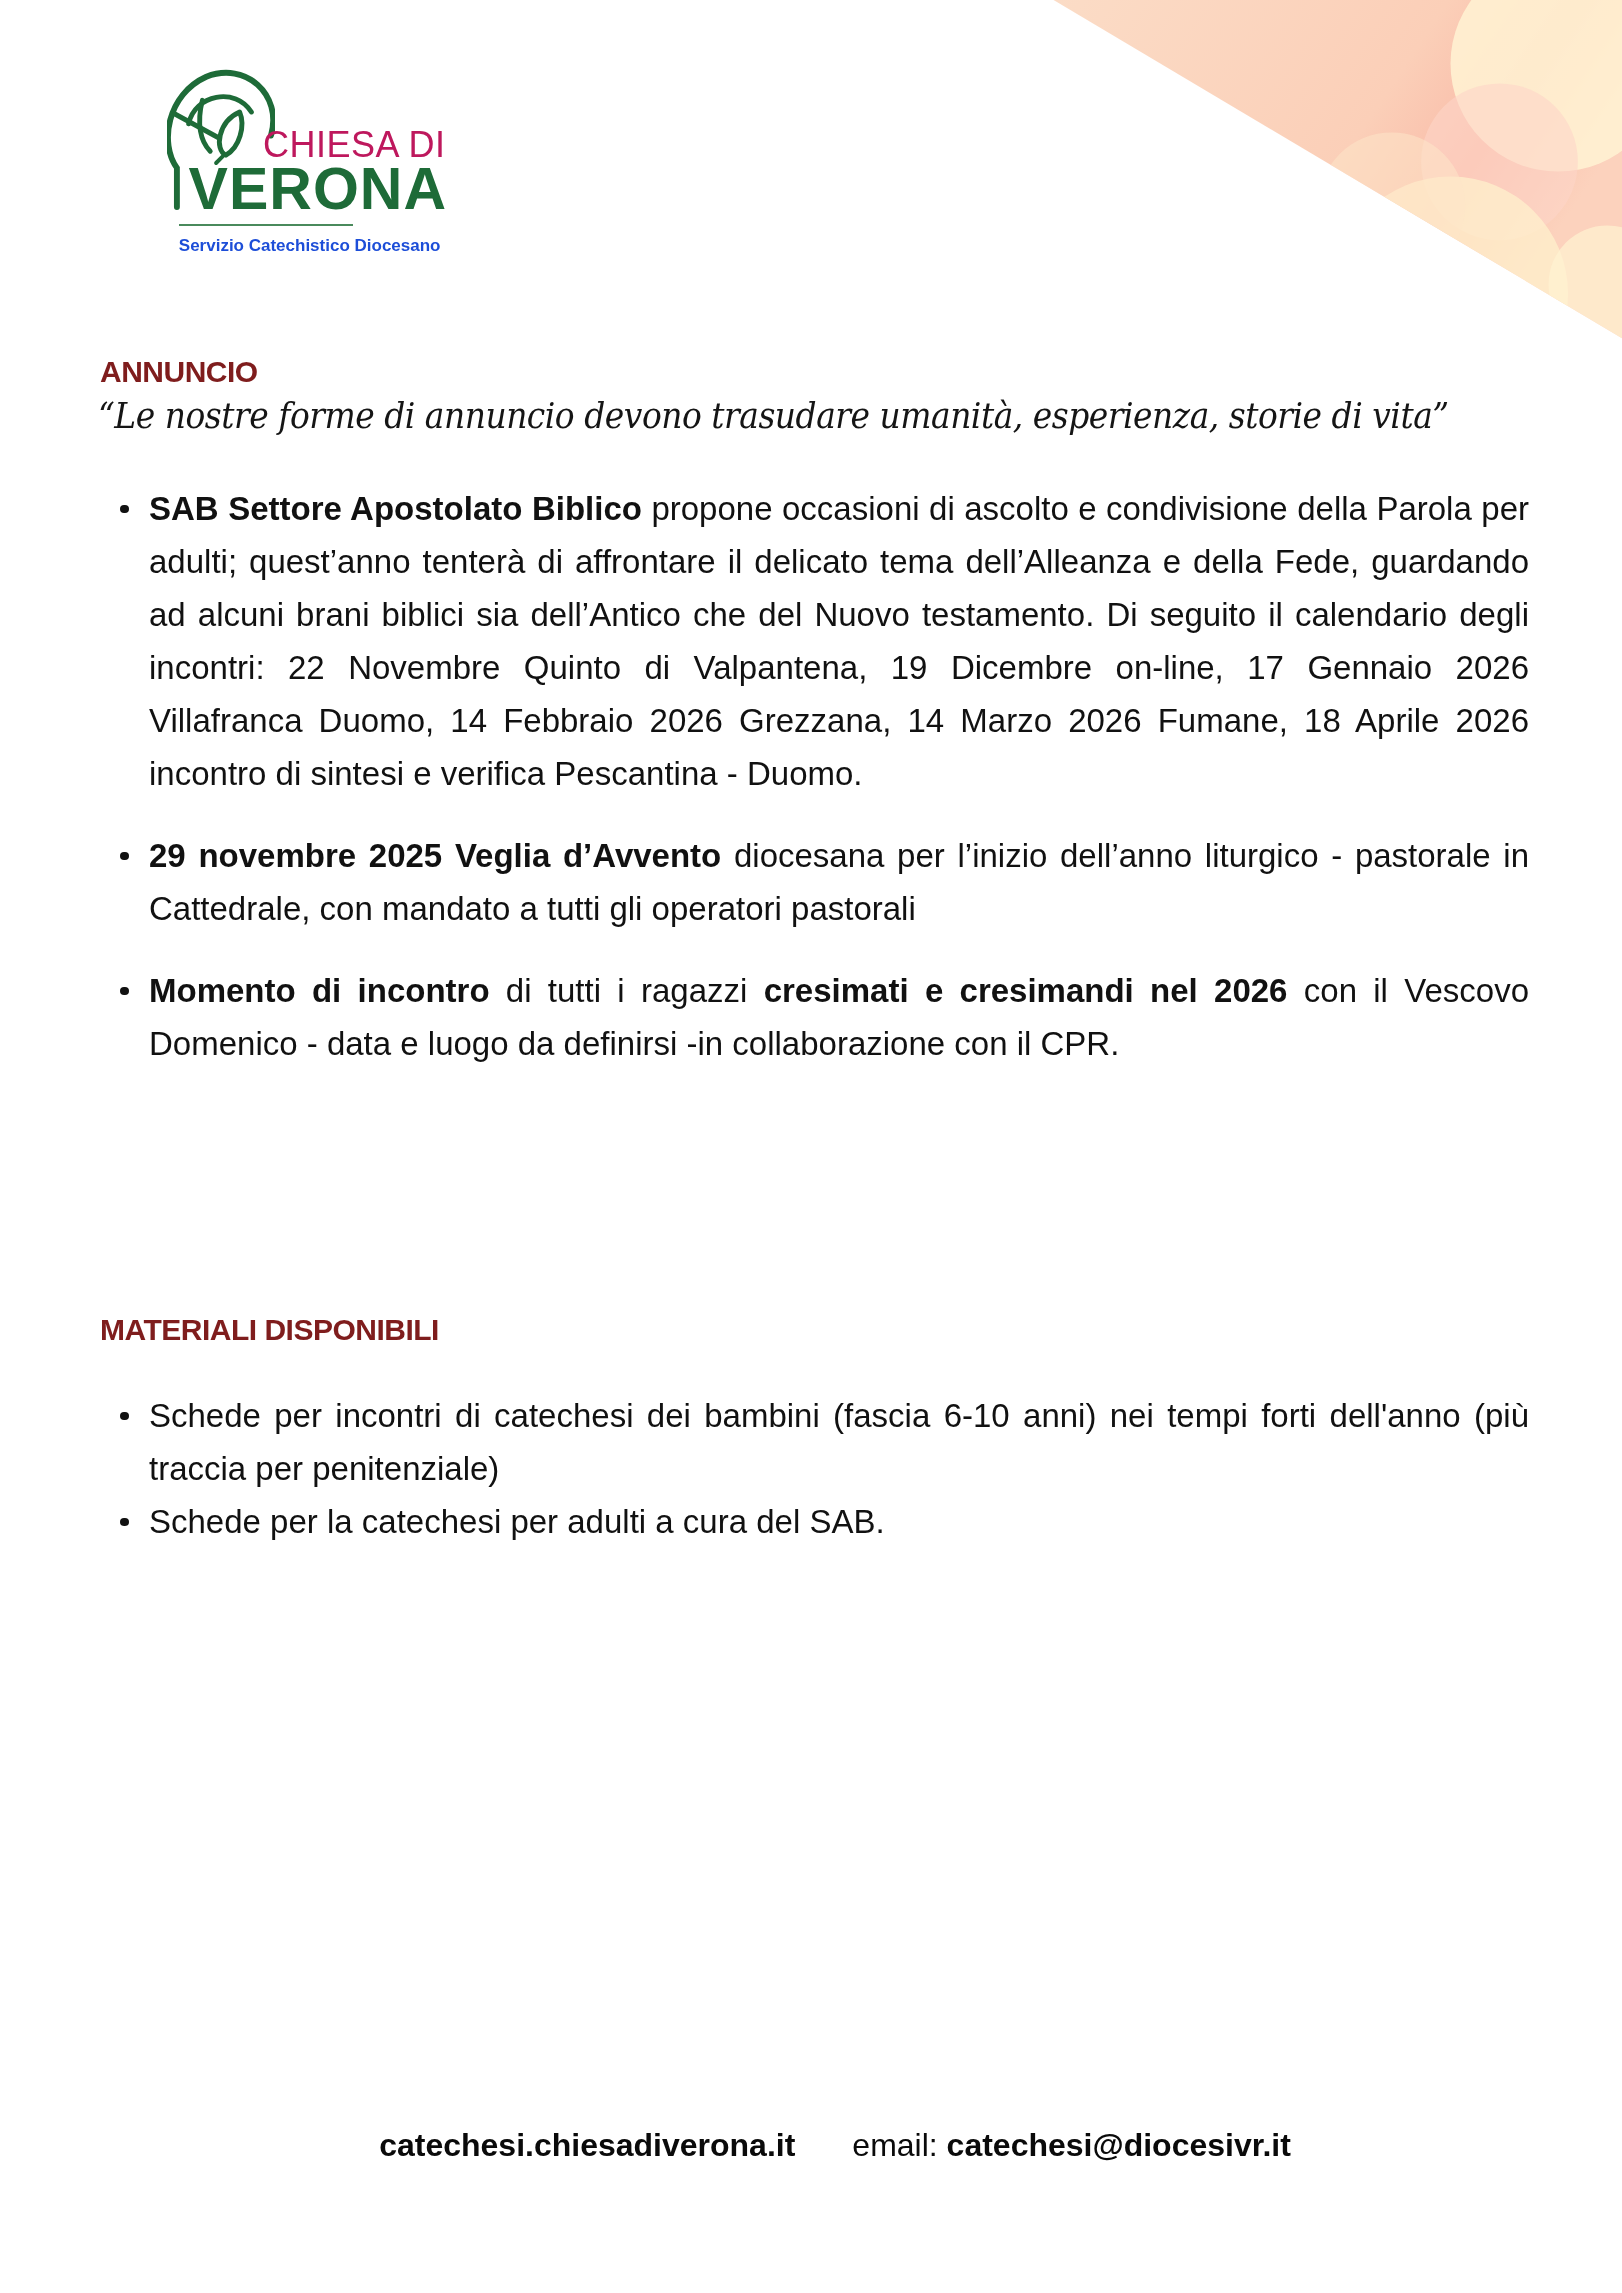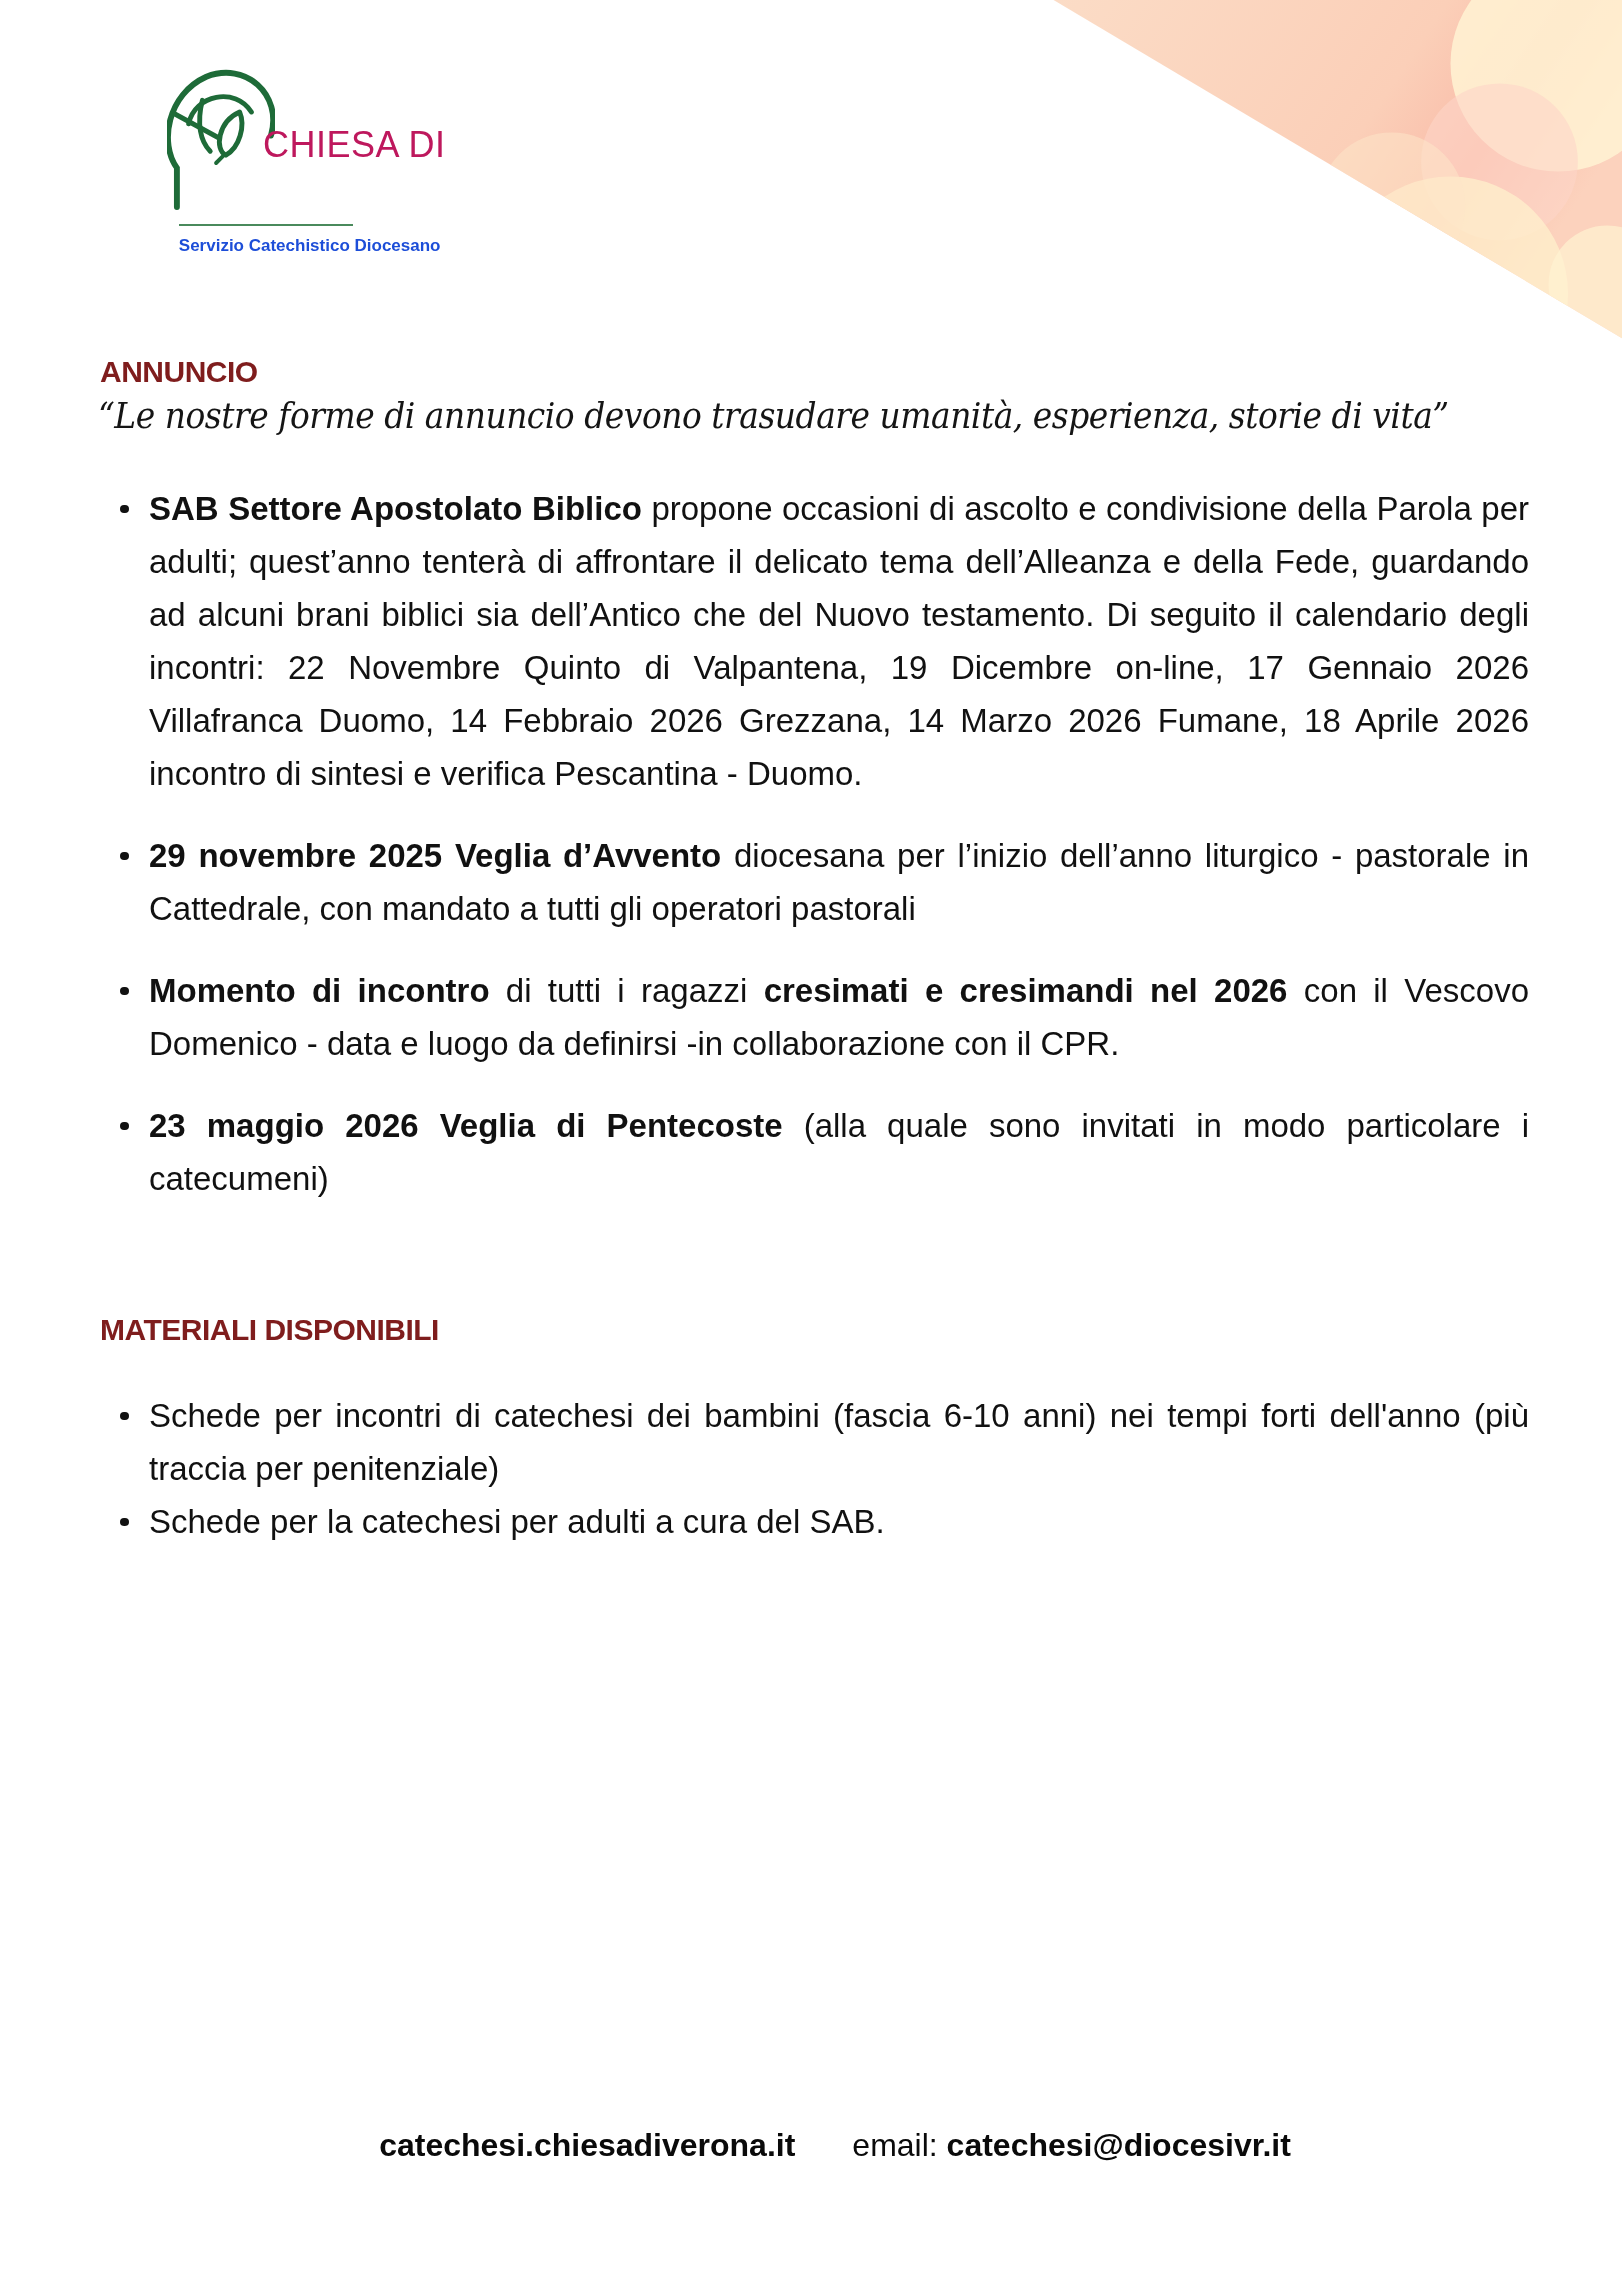--- a/index.html
+++ b/index.html
@@ -87,32 +87,32 @@
 <div class="logo">
   <svg width="108" height="147" viewBox="0 0 110 150">
     <path d="M10 145 L10 105 C -8 80 0 30 40 12 C 80 -4 118 30 106 72" fill="none" stroke="#1e6b38" stroke-width="6" stroke-linecap="round"></path>
     <path d="M22 60 C 28 30 70 22 86 48" fill="none" stroke="#1e6b38" stroke-width="5" stroke-linecap="round"></path>
     <path d="M8 50 L 52 74" fill="none" stroke="#1e6b38" stroke-width="5" stroke-linecap="round"></path>
     <path d="M36 36 C 30 60 34 78 44 88" fill="none" stroke="#1e6b38" stroke-width="5" stroke-linecap="round"></path>
     <path d="M74 48 C 52 58 48 86 60 92 C 74 84 80 62 74 48 Z" fill="none" stroke="#1e6b38" stroke-width="5" stroke-linejoin="round"></path>
     <path d="M58 92 L 50 100" fill="none" stroke="#1e6b38" stroke-width="4" stroke-linecap="round"></path>
   </svg>
   <span class="logo-chiesa">CHIESA DI</span>
+  <span class="logo-verona">VERONA</span>
   <div class="logo-rule"></div>
   <span class="logo-subtitle">Servizio Catechistico Diocesano</span>
 </div>
 
 <div class="section-title" style="top:355px;">ANNUNCIO</div>
 <div class="quote">“Le nostre forme di annuncio devono trasudare umanità, esperienza, storie di vita”</div>
 
 <ul class="blist ann" style="top:482px;">
   <li><b>SAB Settore Apostolato Biblico</b><span> propone occasioni di ascolto e condivisione della Parola per adulti; quest’anno tenterà di affrontare il delicato tema dell’Alleanza e della Fede, guardando ad alcuni brani biblici sia dell’Antico che del Nuovo testamento. Di seguito il calendario degli incontri: 22 Novembre Quinto di Valpantena, 19 Dicembre on-line, 17 Gennaio 2026 Villafranca Duomo, 14 Febbraio 2026 Grezzana, 14 Marzo 2026 Fumane, 18 Aprile 2026 incontro di sintesi e verifica Pescantina - Duomo.</span></li>
   <li><b>29 novembre 2025 Veglia d’Avvento</b><span> diocesana per l’inizio dell’anno liturgico - pastorale in Cattedrale, con mandato a tutti gli operatori pastorali</span></li>
   <li><b>Momento di incontro</b><span> di tutti i ragazzi </span><b>cresimati e cresimandi nel 2026</b><span> con il Vescovo Domenico - data e luogo da definirsi -in collaborazione con il CPR.</span></li>
-  <li><b>23 maggio 2026 Veglia di Pentecoste</b><span> (alla quale sono invitati in modo particolare i catecumeni)</span></li>
 </ul>
 
 <div class="section-title" style="top:1313px;">MATERIALI DISPONIBILI</div>
 
 <ul class="blist mat" style="top:1389px;">
   <li>Schede per incontri di catechesi dei bambini (fascia 6-10 anni) nei tempi forti dell'anno (più traccia per penitenziale)</li>
   <li>Schede per la catechesi per adulti a cura del SAB.</li>
 </ul>
 
 <div class="footer">

